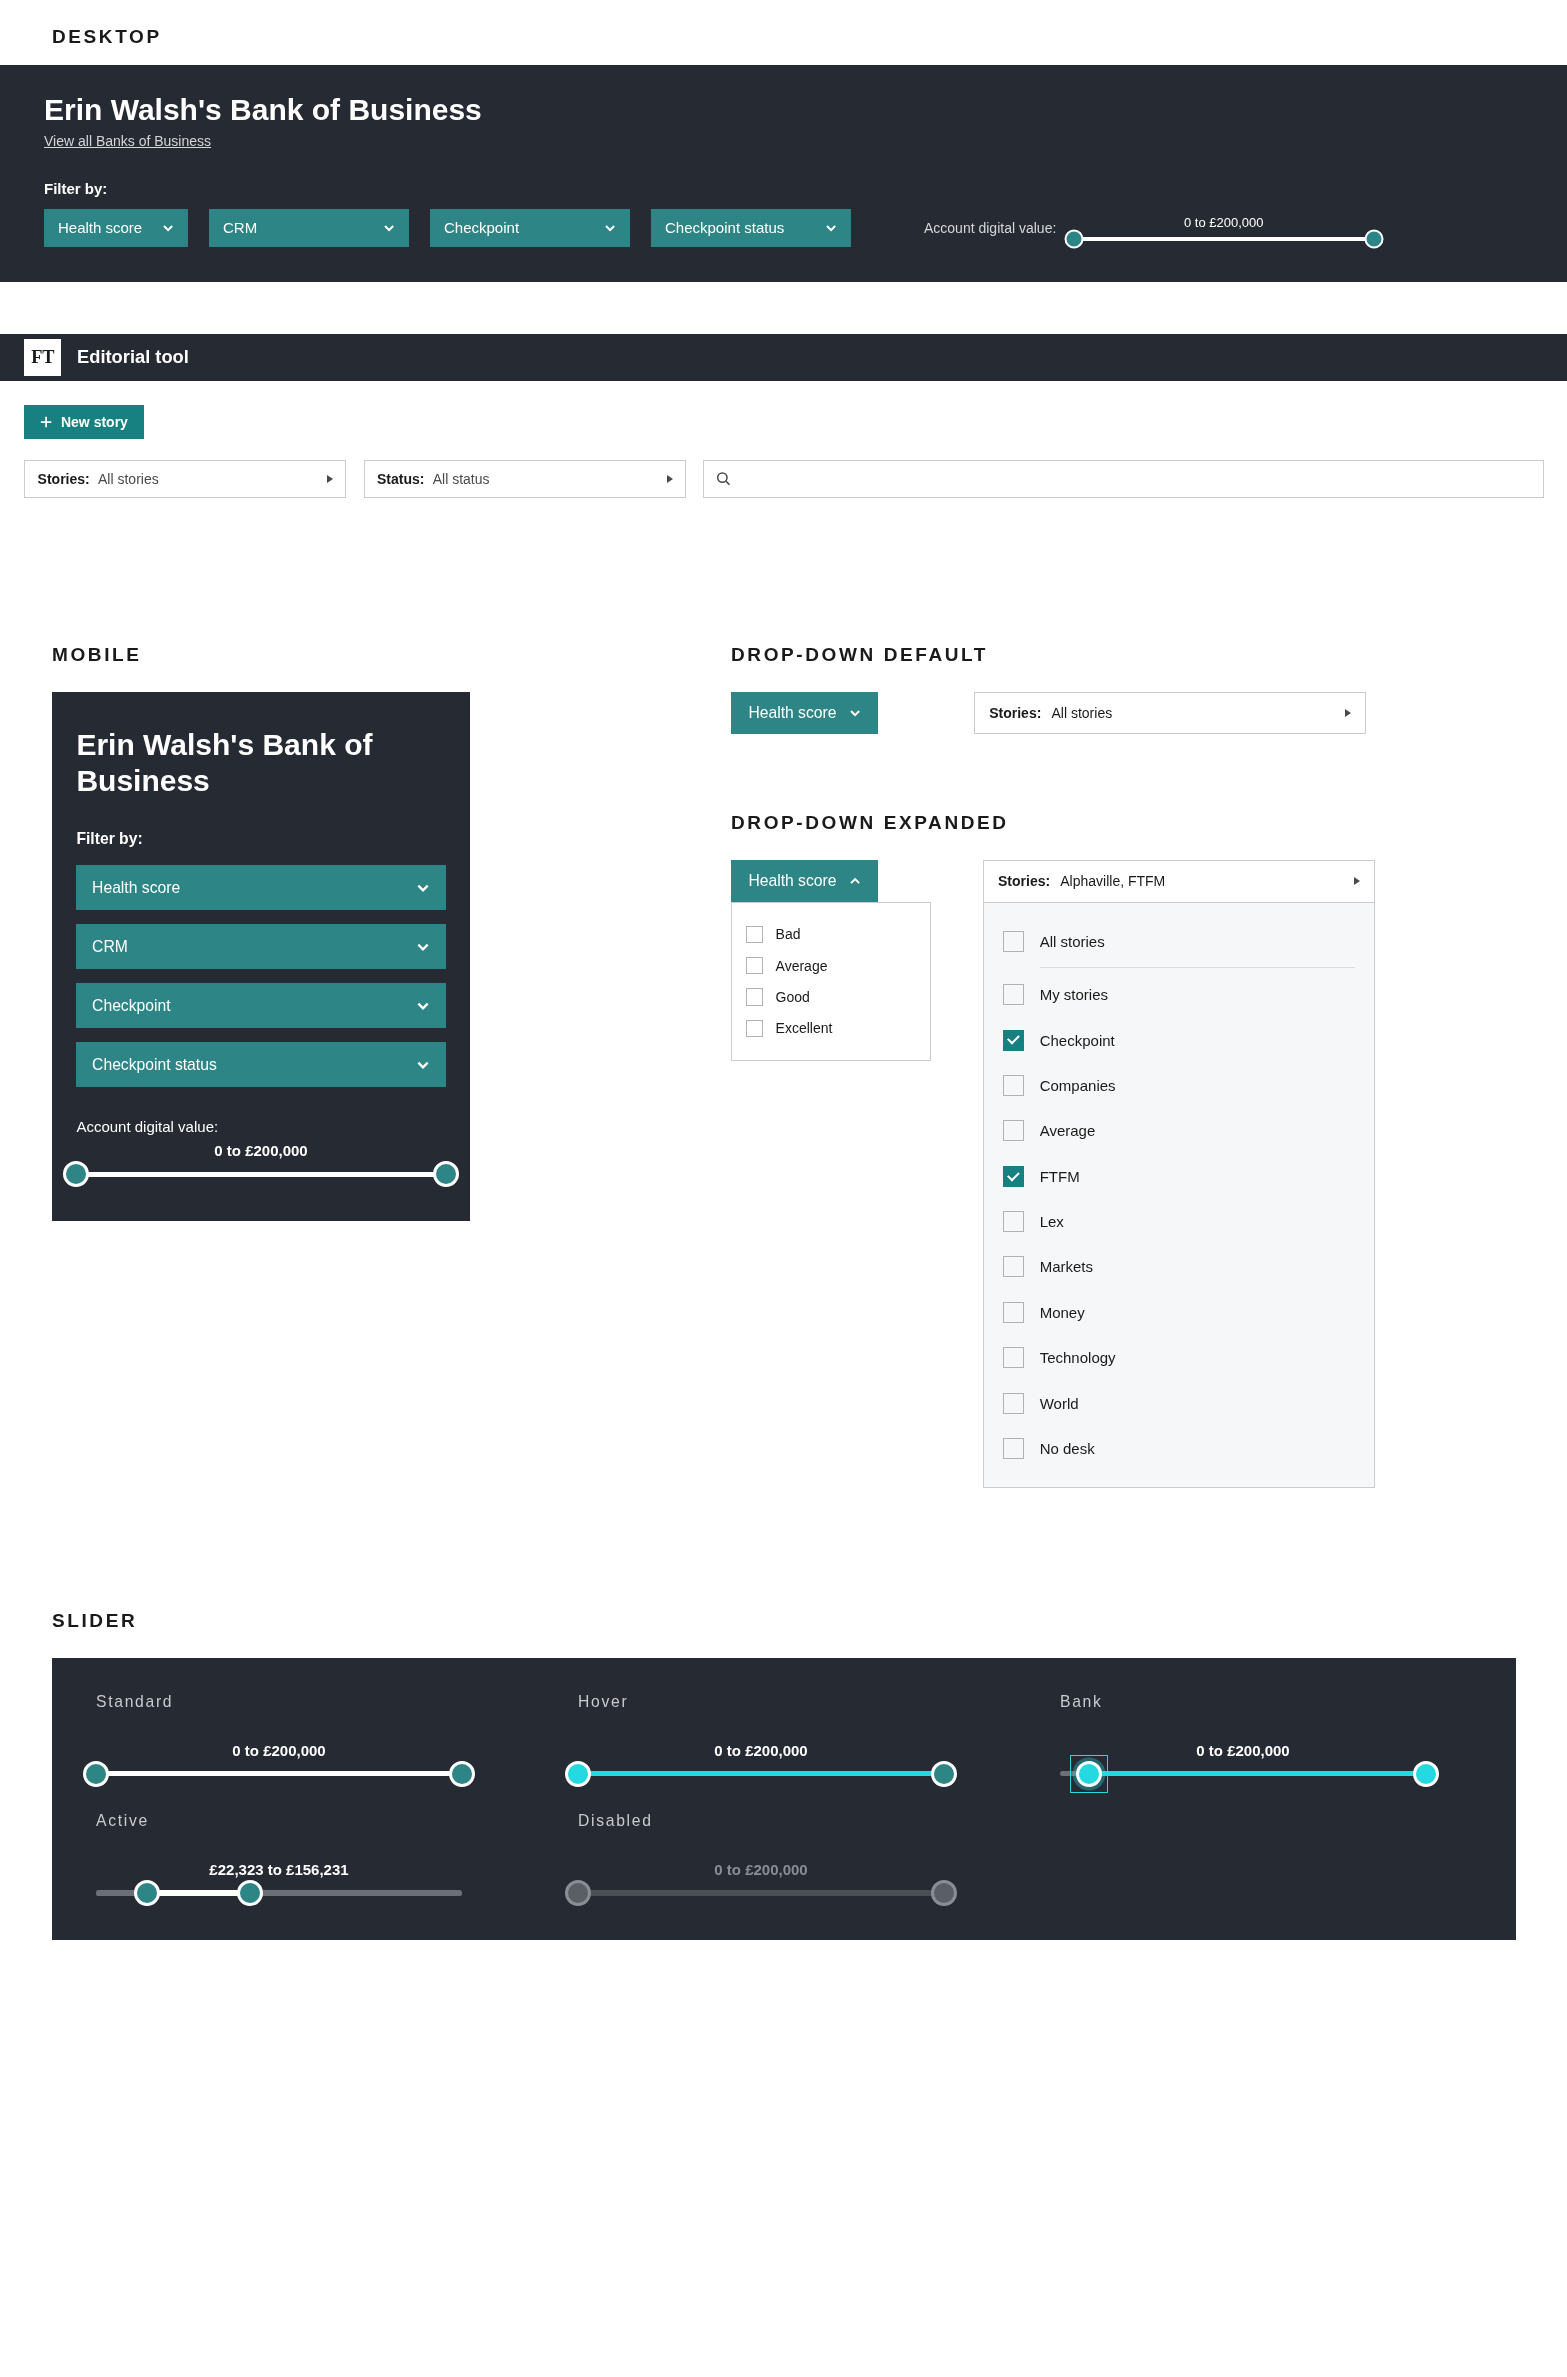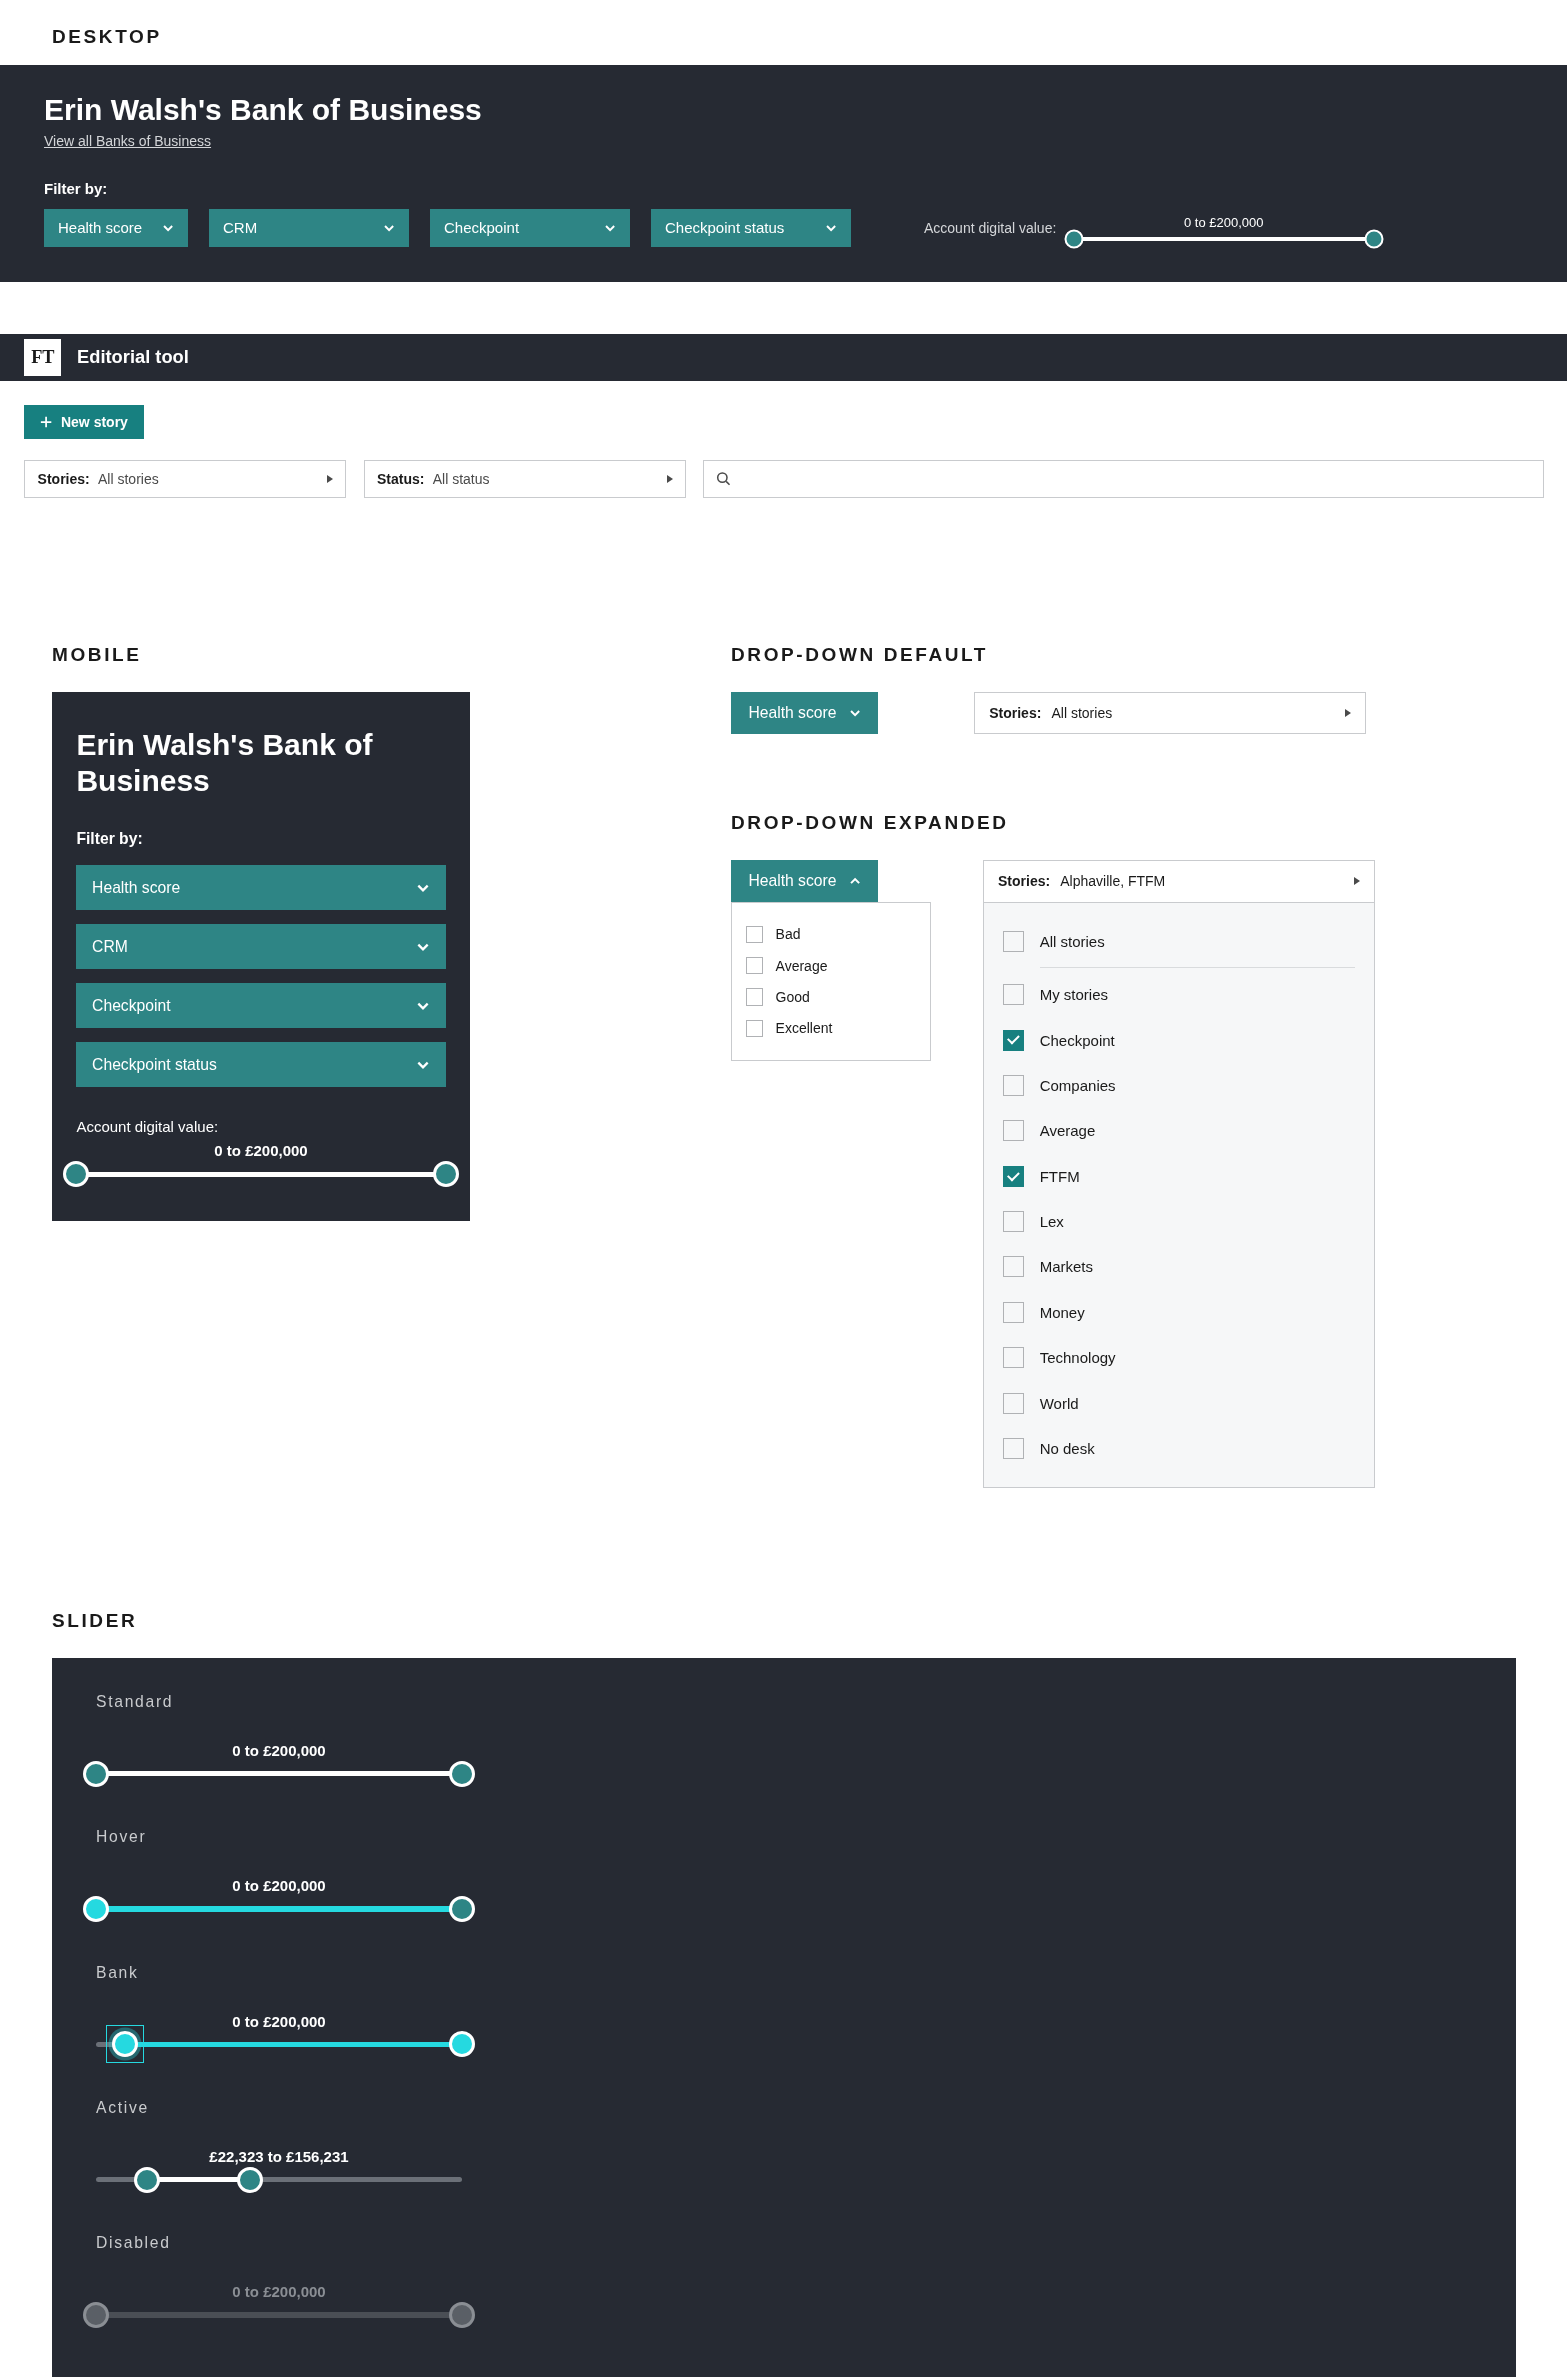--- a/index.html
+++ b/index.html
@@ -293,22 +293,22 @@
   .slider-section {
     margin: 70px 52px 0;
   }
   .slider-panel {
     background: #262a33;
     padding: 35px 44px 44px;
     color: #fff;
   }
   .slider-grid {
     display: grid;
-    grid-template-columns: repeat(1, 1fr);
-    gap: 52px 70px;
+    grid-template-columns: repeat(3, 1fr);
+    gap: 36px 70px;
   }
   .slider-cell {}
   .state-label {
     font-size: 15.7px; letter-spacing: 1.7px; color: #c9cbce;
     margin-bottom: 31px;
   }
   .big-slider { position: relative; width: 366px; }
   .big-slider-range { text-align: center; font-size: 15px; font-weight: 600; margin-bottom: 12.2px; }
   .big-track {
     height: 5.2px; background: #6b7078; border-radius: 2.6px; position: relative;

